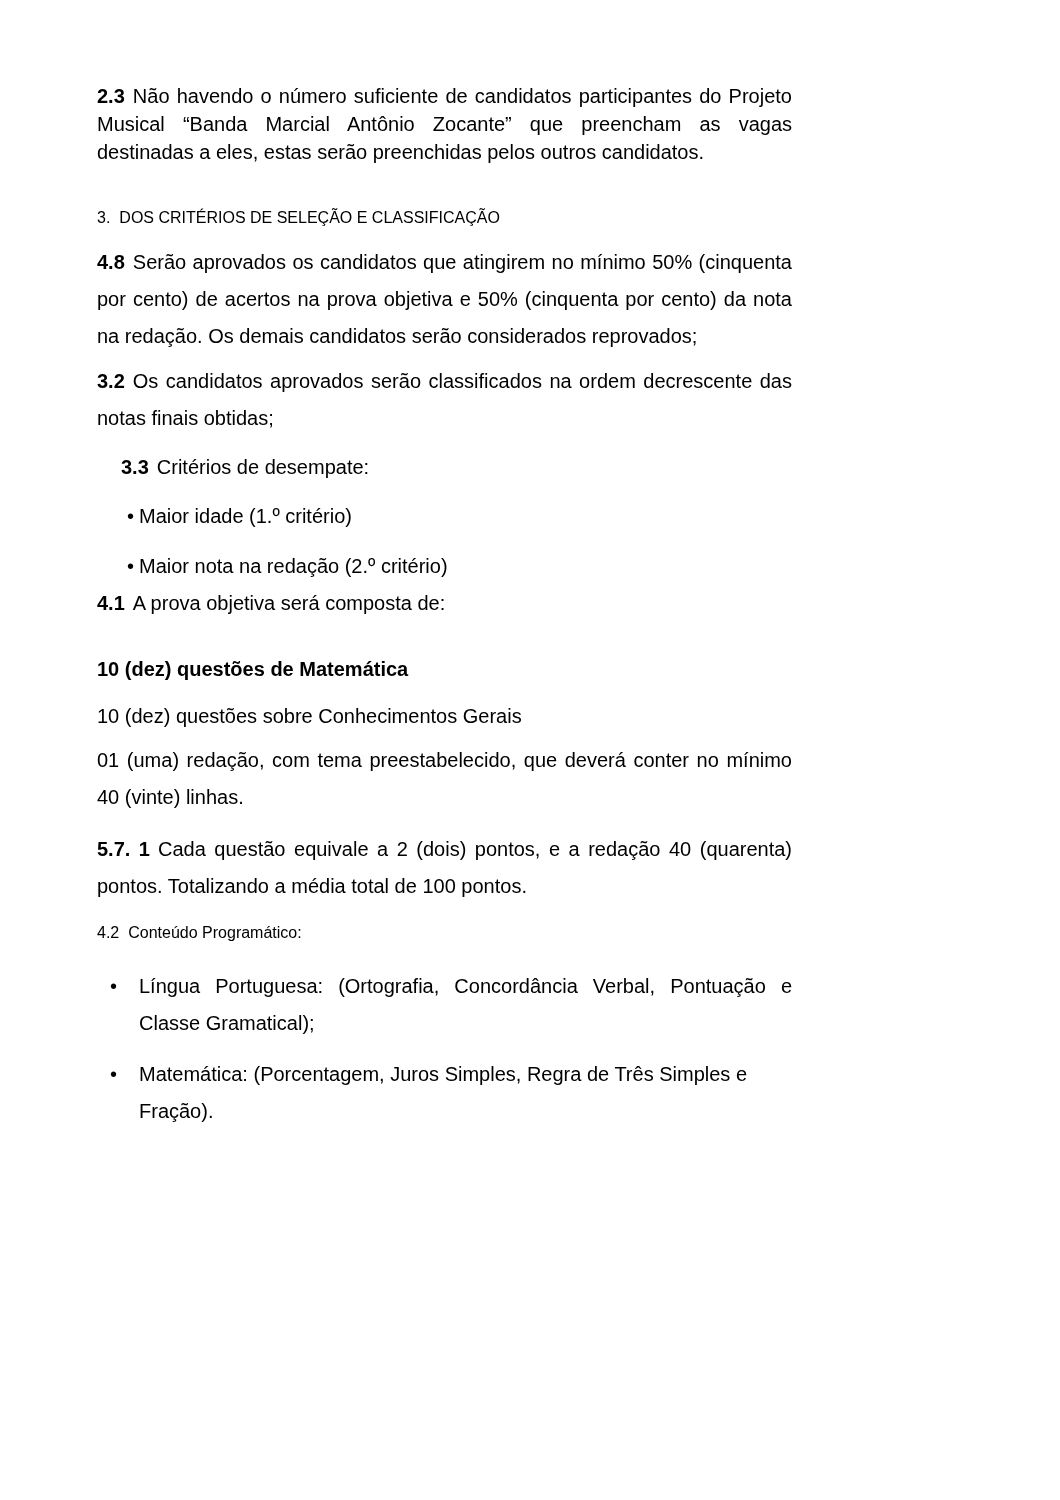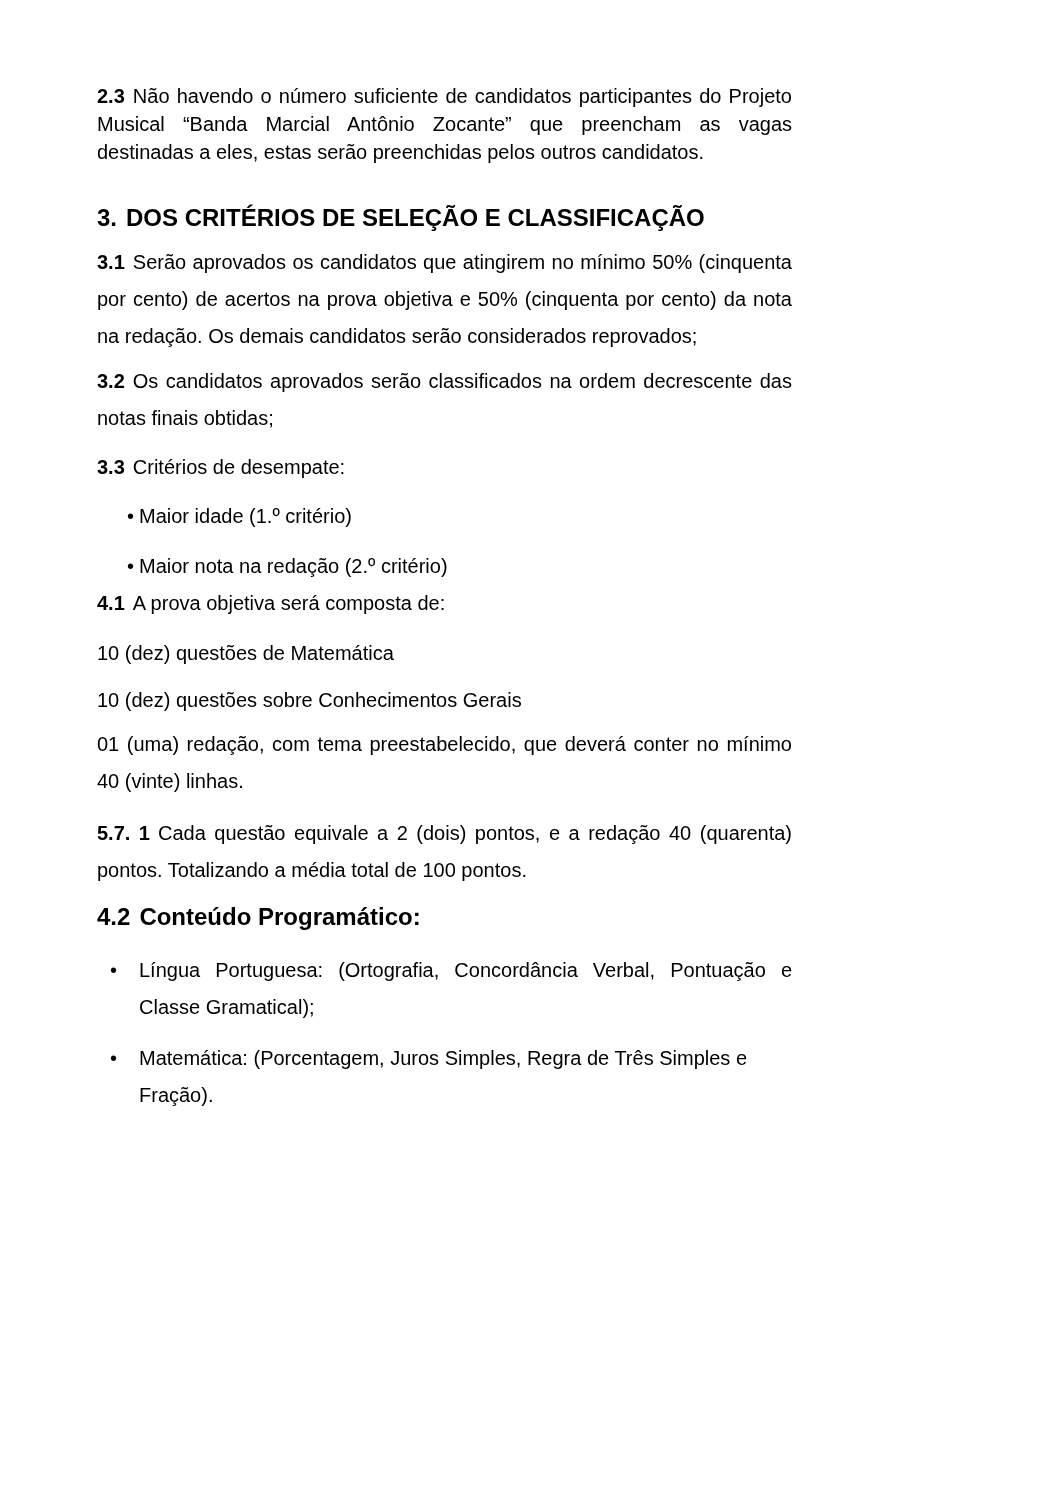--- a/index.html
+++ b/index.html
@@ -10,55 +10,55 @@
     color: #000000;
     font-family: "Liberation Sans", "DejaVu Sans", sans-serif;
     overflow: hidden;
   }
   .page { padding: 0 96px 0 97px; box-sizing: border-box; width: 888px; }
   p, h2 { margin: 0; font-size: 20px; font-weight: normal; }
   .lh1  { line-height: 28px; }
   .lh15 { line-height: 37px; }
   .just { text-align: justify; }
   .num  { font-weight: bold; margin-right: 8px; }
-  .heading { font-weight: bold; font-size: 24px; line-height: 28px; }
+  .heading { font-weight: normal; font-size: 16px; line-height: 28px; }
   .heading .hnum { margin-right: 9px; }
   .bullet { position: relative; padding-left: 42px; }
   .bullet .dot { position: absolute; top: 0; }
   .tb .dot { left: 30px; }
   .cb .dot { left: 13px; }
   
   .mt-p23  { margin-top: 82px; }
   .mt-h3   { margin-top: 38px; }
   .mt-p31  { margin-top: 12px; }
   .mt-p32  { margin-top: 8px;  }
-  .mt-p33  { margin-top: 12px; }
+  .mt-p33  { margin-top: 12px; margin-left: 24px; }
   .mt-tb1  { margin-top: 12px; }
   .mt-tb2  { margin-top: 13px; }
   .mt-h4   { margin-top: 62px; }
   .mt-p41  { }
   .mt-it1  { margin-top: 10px; }
-  .mt-it2  { margin-top: 13px; }
+  .mt-it2  { margin-top: 29px; font-weight: bold; }
   .mt-it3  { margin-top: 10px; }
   .mt-red  { margin-top: 7px;  }
   .mt-p411 { margin-top: 15px; }
   .mt-h42  { margin-top: 14px; }
   .mt-cb1  { margin-top: 21px; }
   .mt-cb2  { margin-top: 14px; }
 </style>
 </head>
 <body>
 
 <div class="page">
 
   <p class="lh1 just mt-p23"><span class="num">2.3</span><span>Não havendo o número suficiente de candidatos participantes do Projeto Musical “Banda Marcial Antônio Zocante” que preencham as vagas destinadas a eles, estas serão preenchidas pelos outros candidatos.</span></p>
 
   <h2 class="heading mt-h3"><span class="hnum">3.</span><span>DOS CRITÉRIOS DE SELEÇÃO E CLASSIFICAÇÃO</span></h2>
 
-  <p class="lh15 just mt-p31"><span class="num">3.1</span><span>Serão aprovados os candidatos que atingirem no mínimo 50% (cinquenta por cento) de acertos na prova objetiva e 50% (cinquenta por cento) da nota na redação. Os demais candidatos serão considerados reprovados;</span></p>
+  <p class="lh15 just mt-p31"><span class="num">4.8</span><span>Serão aprovados os candidatos que atingirem no mínimo 50% (cinquenta por cento) de acertos na prova objetiva e 50% (cinquenta por cento) da nota na redação. Os demais candidatos serão considerados reprovados;</span></p>
 
   <p class="lh15 just mt-p32"><span class="num">3.2</span><span>Os candidatos aprovados serão classificados na ordem decrescente das notas finais obtidas;</span></p>
 
   <p class="lh15 mt-p33"><span class="num">3.3</span><span>Critérios de desempate:</span></p>
 
   <p class="lh15 bullet tb mt-tb1"><span class="dot">•</span><span>Maior idade (1.º critério)</span></p>
 
   <p class="lh15 bullet tb mt-tb2"><span class="dot">•</span><span>Maior nota na redação (2.º critério)</span></p>
 
 

